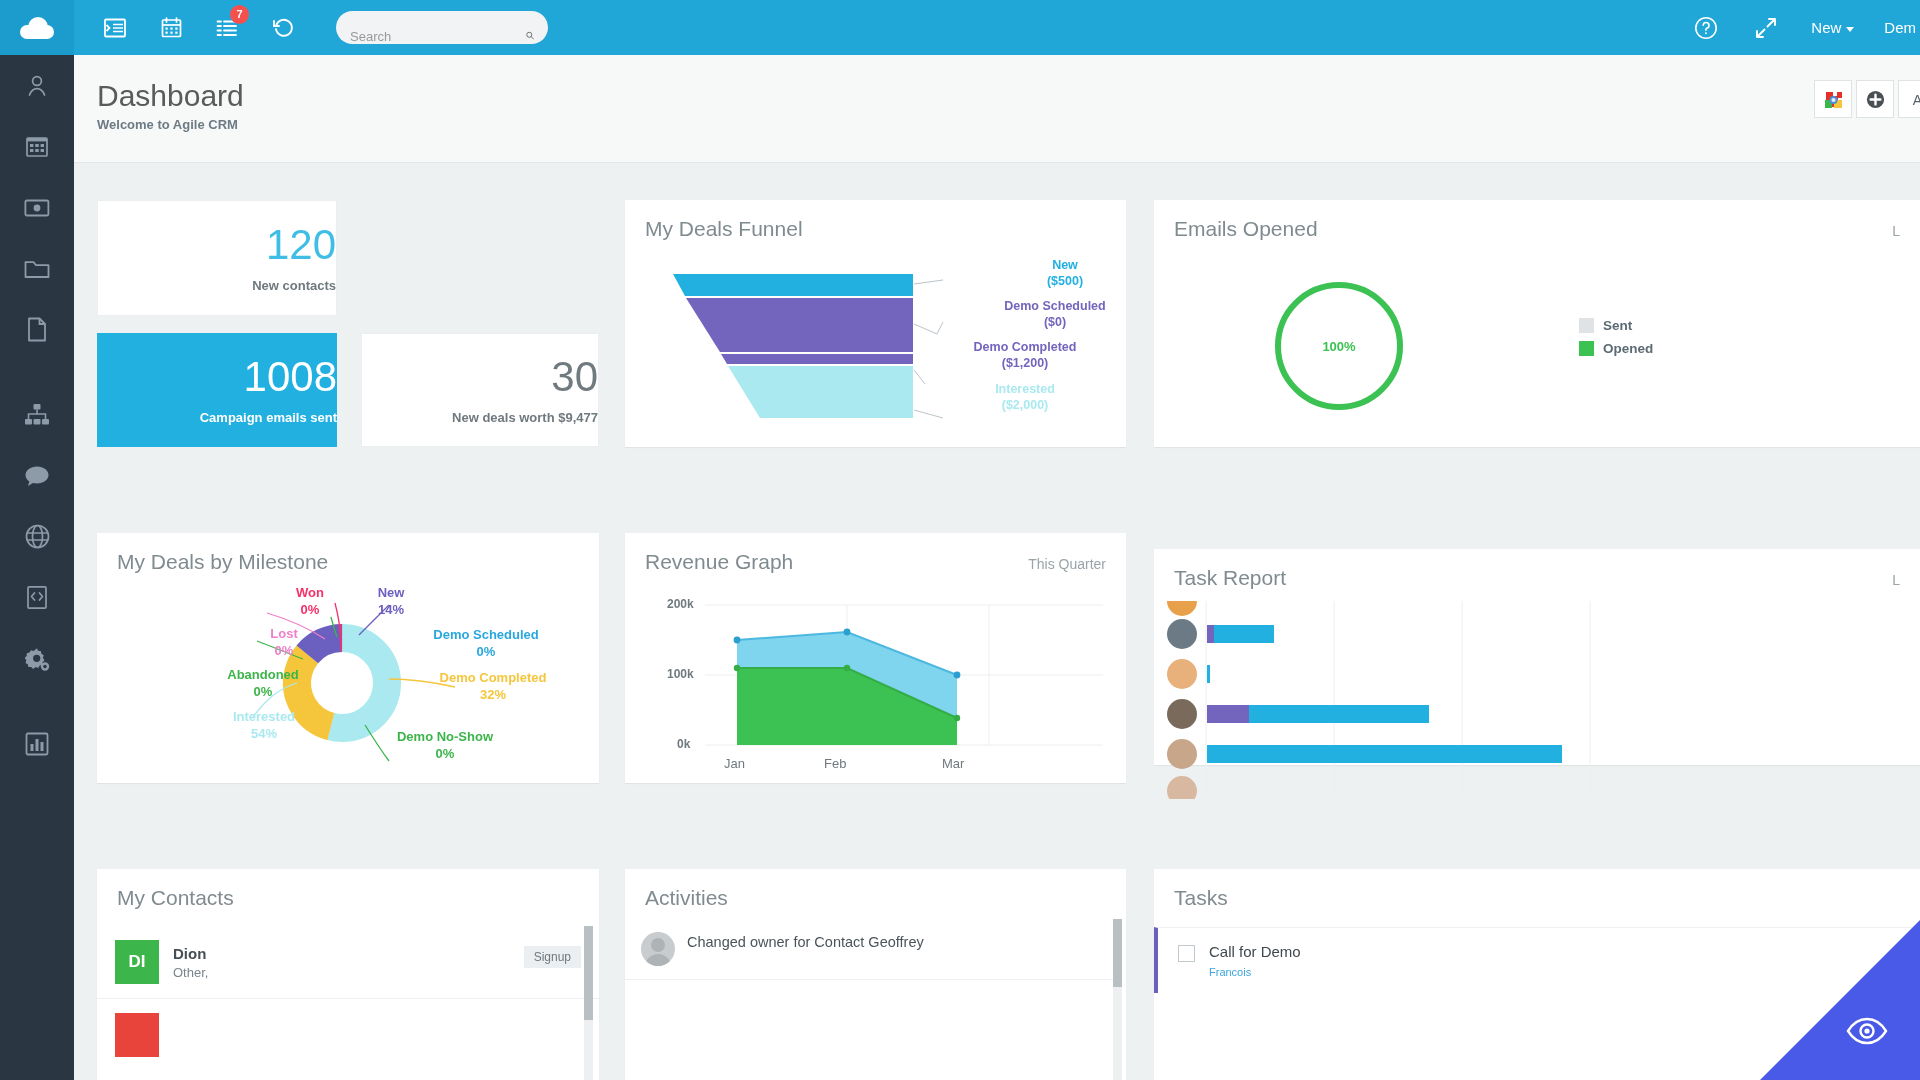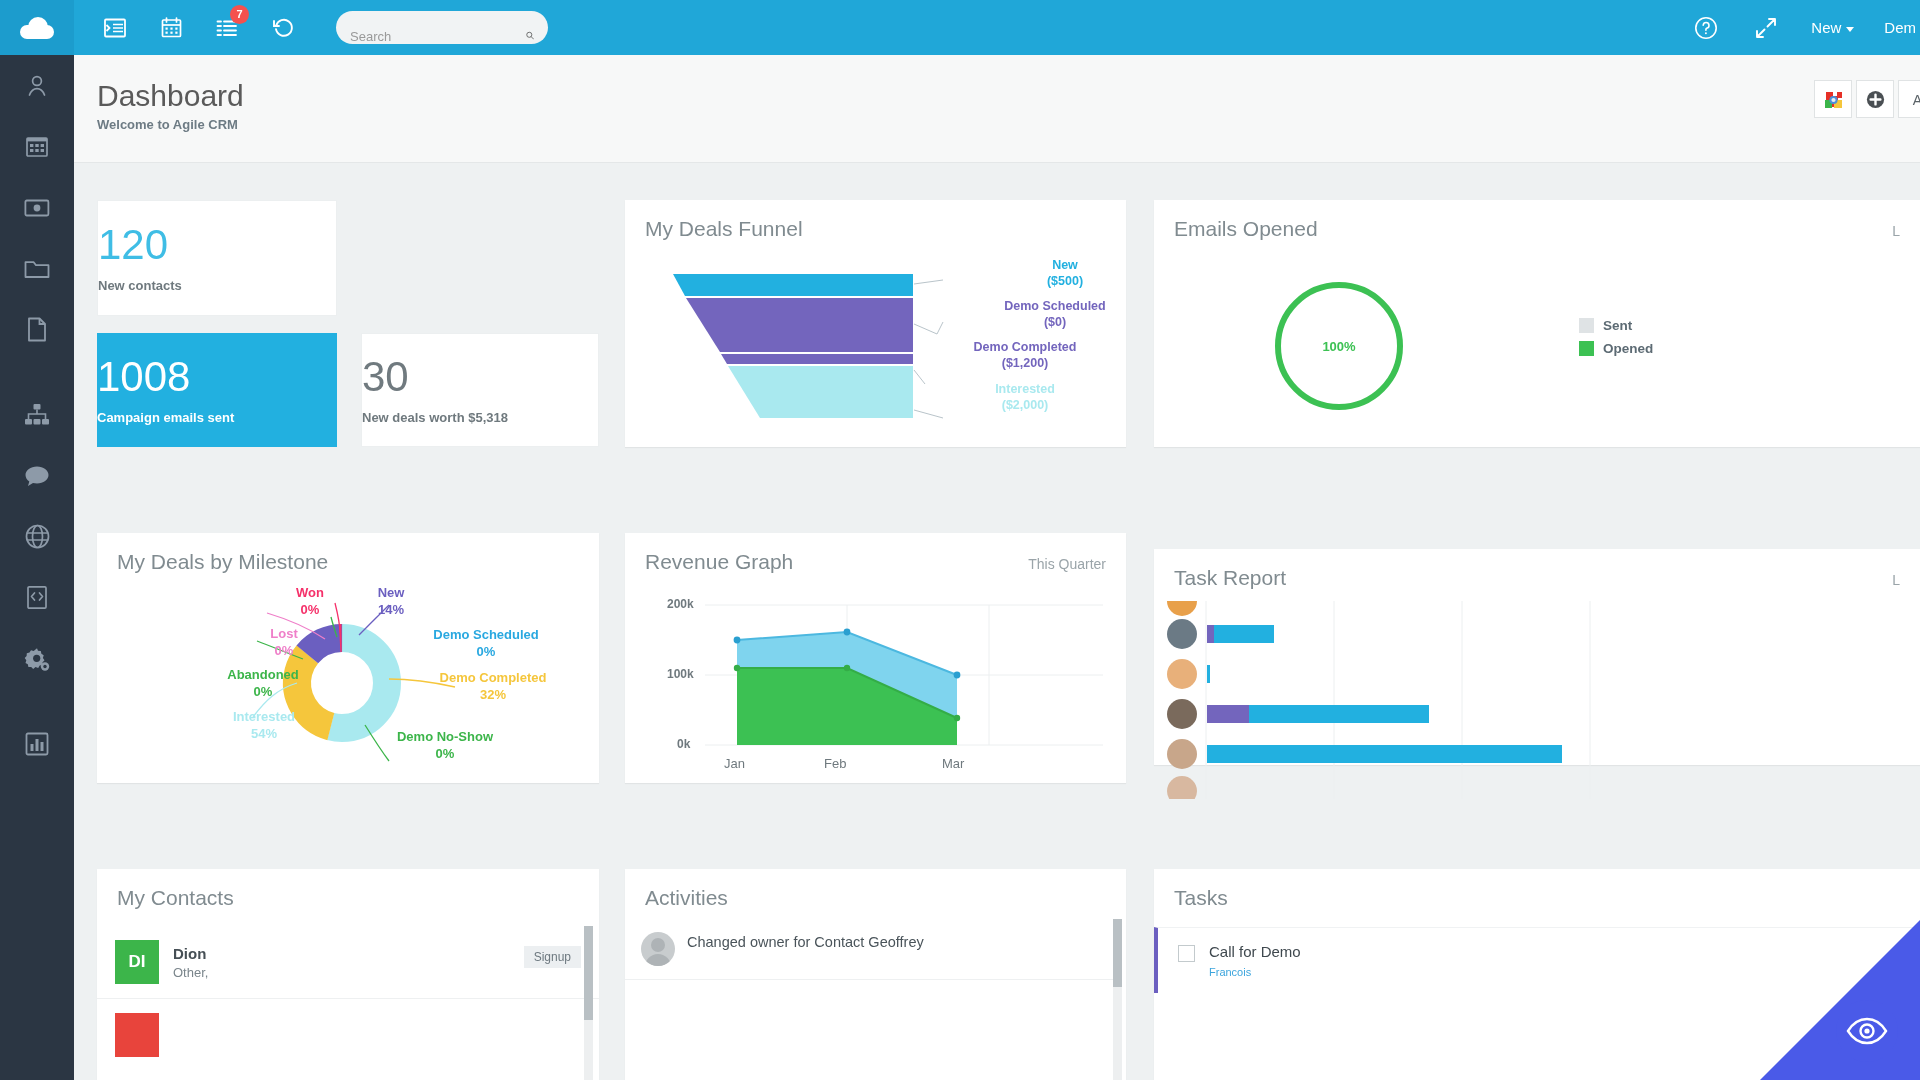--- a/index.html
+++ b/index.html
@@ -116,21 +116,21 @@
     position: absolute; left: 20px; top: 17px;
     font-size: 21px; color: #808b90; font-weight: normal;
   }
   .card-title-right {
     position: absolute; right: 20px; top: 23px;
     font-size: 14px; color: #9aa4a9;
   }
 
   
   .stat { position: absolute; display: flex; flex-direction: column;
-          align-items: flex-start; justify-content: center; }
+          align-items: flex-end; justify-content: center; }
   .stat-num { font-size: 42px; font-weight: normal; line-height: 1; }
   .stat-lbl { font-size: 13px; font-weight: bold; margin-top: 12px; }
   .stat.white { background: #fff; border: 1px solid #eceff0; }
   .stat.white .stat-num { color: #3fbde5; }
   .stat.white .stat-lbl { color: #6f797e; }
   .stat.purple { background: #7261bb; }
   .stat.purple .stat-num, .stat.purple .stat-lbl { color: #fff; }
   .stat.blue { background: #22b0e0; }
   .stat.blue .stat-num, .stat.blue .stat-lbl { color: #fff; }
   .stat.grey .stat-num { color: #707a7f; }
@@ -414,21 +414,21 @@
   </div>
 
 
   <div class="stat blue" style="left:23px; top:170px; width:240px; height:114px;">
     <div class="stat-num">1008</div>
     <div class="stat-lbl">Campaign emails sent</div>
   </div>
 
   <div class="stat white grey" style="left:287px; top:170px; width:238px; height:114px;">
     <div class="stat-num">30</div>
-    <div class="stat-lbl">New deals worth $5,318</div>
+    <div class="stat-lbl">New deals worth $9,477</div>
   </div>
 
   <div class="card" style="left:551px; top:37px; width:501px; height:247px;">
     <div class="card-title">My Deals Funnel</div>
 
     <svg width="501" height="200" viewBox="0 0 501 200" style="position:absolute;left:0;top:52px">
       <polygon points="48,22 288,22 288,44 60,44" fill="#22b0e0"></polygon>
       <polygon points="61,46 288,46 288,100 95,100" fill="#7365bd"></polygon>
       <polygon points="96,102 288,102 288,112 102,112" fill="#7365bd"></polygon>
       <polygon points="103,114 288,114 288,166 135,166" fill="#a9e9ef"></polygon>

